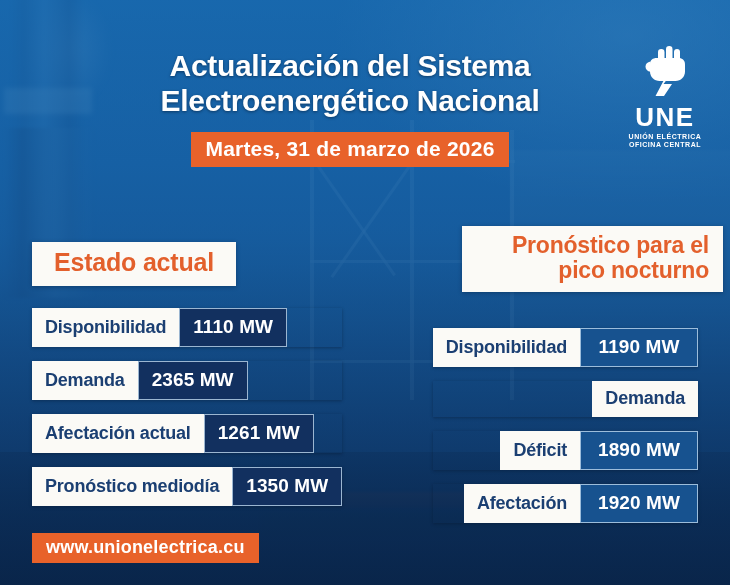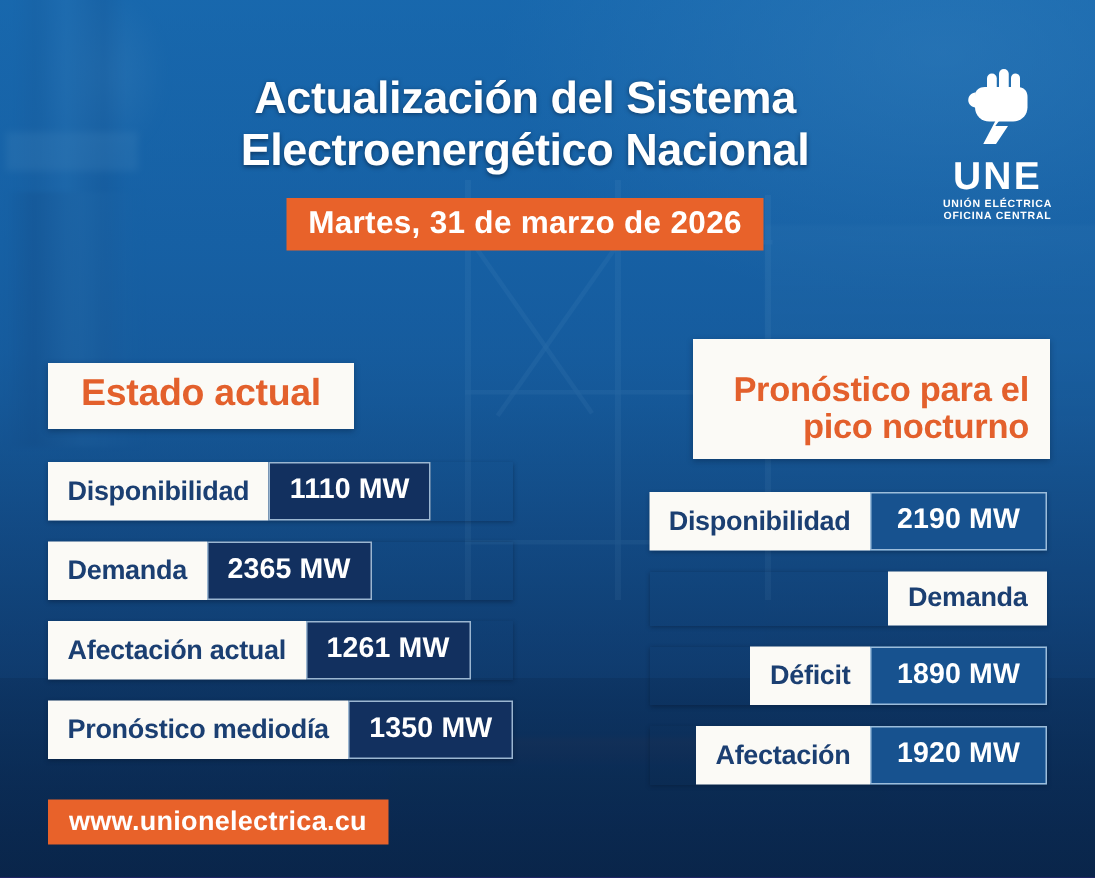--- a/index.html
+++ b/index.html
@@ -203,22 +203,22 @@
     letter-spacing: -0.2px;
     white-space: pre-line;
   }
   #head-left {
     left: 32px; top: 242px;
     padding: 7px 22px 9px 22px;
   }
   #head-left .sec-head-text { font-size: 25px; line-height: 1.1; }
   #head-right {
     left: 462px; top: 226px;
-    width: 238px;
-    padding: 21px 14px 9px 14px;
+    width: 261px;
+    padding: 7px 14px 9px 14px;
     box-sizing: border-box;
   }
   #head-right .sec-head-text {
     font-size: 23px;
     line-height: 1.08;
     text-align: right;
     display: block;
   }
 
   
@@ -353,21 +353,21 @@
   </div>
 
   <div class="sec-head" id="head-right">
     <span class="sec-head-text">Pronóstico para el
 pico nocturno</span>
   </div>
 
   <div class="col" id="col-right">
     <div class="row">
       <div class="row-label">Disponibilidad</div>
-      <div class="row-value">2190 MW</div>
+      <div class="row-value">1190 MW</div>
     </div>
     <div class="row">
       <div class="row-label">Demanda</div>
     </div>
     <div class="row">
       <div class="row-label">Déficit</div>
       <div class="row-value">1890 MW</div>
     </div>
     <div class="row">
       <div class="row-label">Afectación</div>

